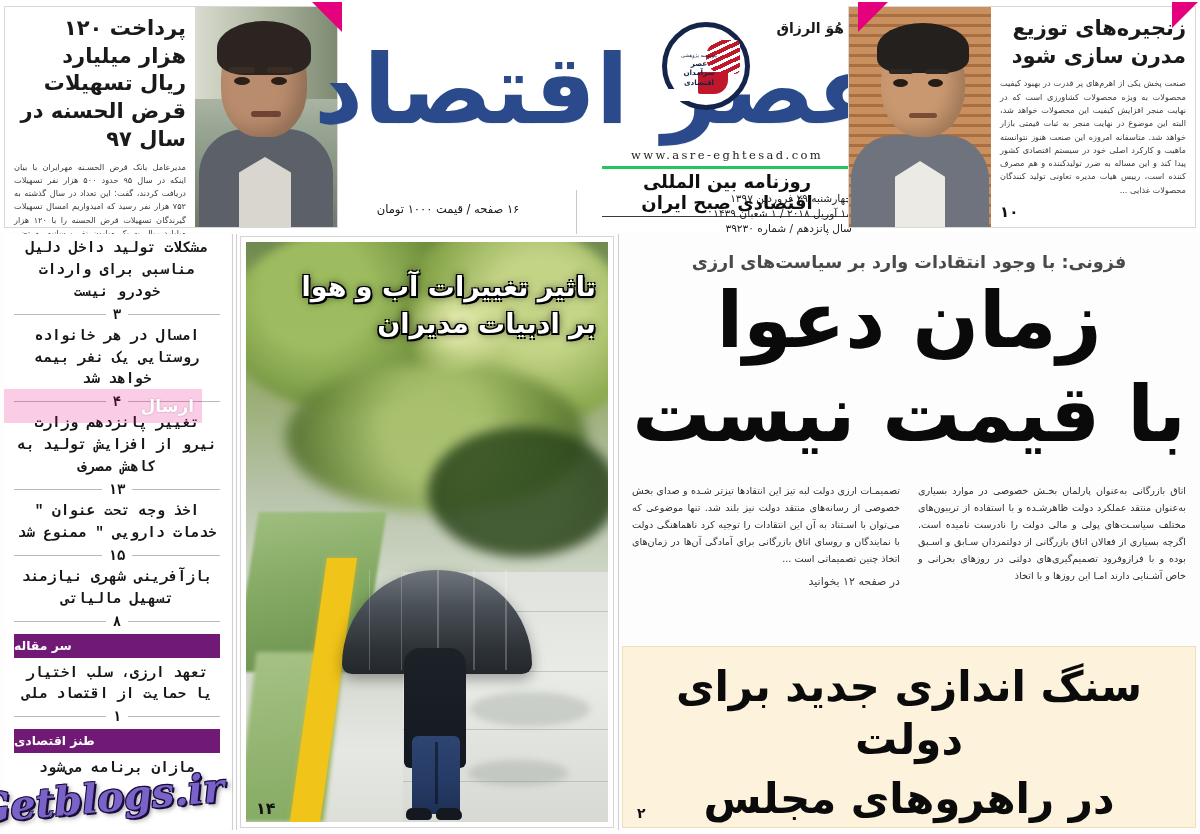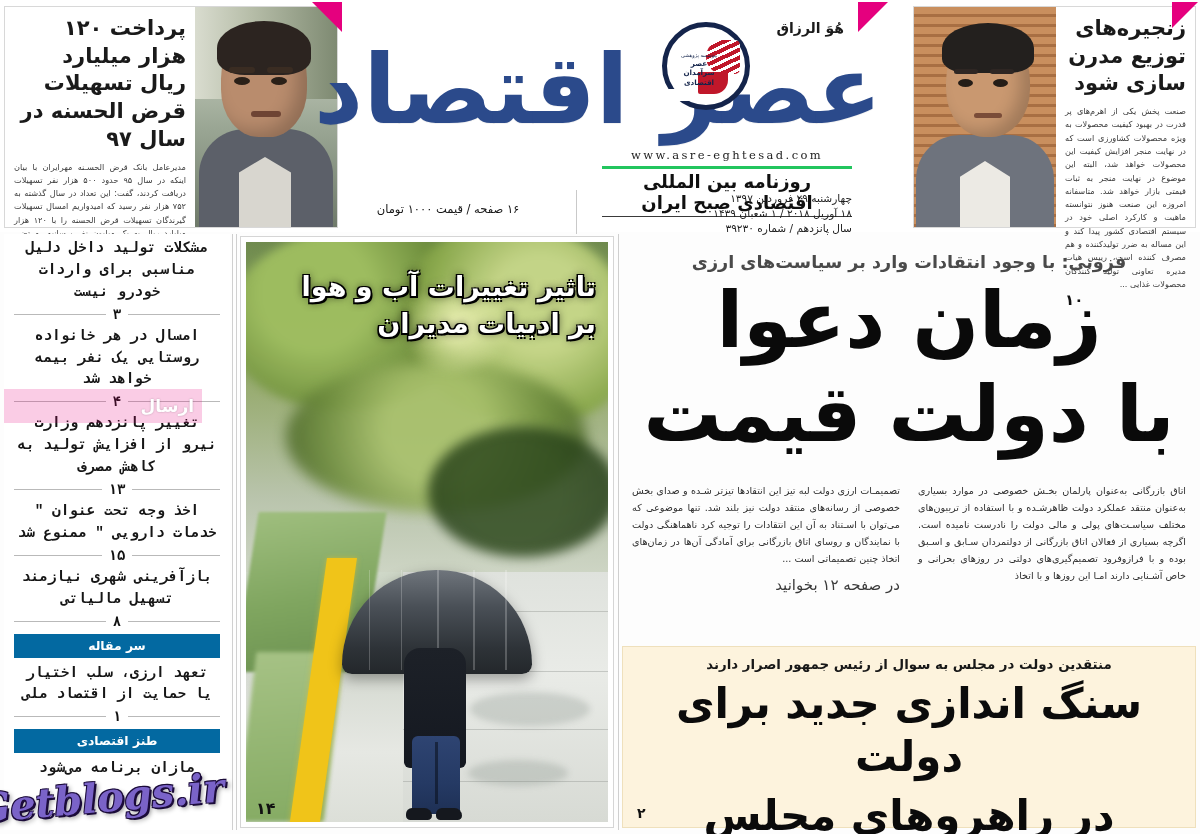--- a/index.html
+++ b/index.html
@@ -13,21 +13,21 @@
   .page{position:relative;width:1200px;height:834px;background:#fdfdfd;}
 
   
   .masthead{position:absolute;left:0;top:0;width:1200px;height:232px;background:#fff;}
   .mh-left-box{
     position:absolute;left:4px;top:6px;width:334px;height:222px;
     border:1px solid #d8d8d8;background:#fff;box-sizing:border-box;
     display:flex;flex-direction:row-reverse;
   }
   .mh-right-box{
-    position:absolute;right:4px;top:6px;width:283px;height:222px;
+    position:absolute;right:4px;top:6px;width:348px;height:222px;
     border:1px solid #d8d8d8;background:#fff;box-sizing:border-box;
     display:flex;flex-direction:row;
   }
   .pink-corner{
     position:absolute;width:0;height:0;z-index:6;
   }
   .pink-corner.left{
     left:312px;top:2px;
     border-left:30px solid transparent;
     border-top:30px solid #E5007E;
@@ -163,21 +163,21 @@
   .idx-item{text-align:center;font-family:Liberation Mono, monospace;}
   .idx-title{
     font-size:14.4px;font-weight:bold;line-height:1.52;color:#161616;direction:rtl;
   }
   .idx-sep{
     display:flex;align-items:center;gap:7px;margin:2px 0 3px;color:#111;
   }
   .idx-sep .ln{flex:1;height:1px;background:#b9b9b9;}
   .idx-sep .num{font-size:14px;font-weight:bold;}
   .badge{
-    display:block;width:100%;background:#0369a1;color:#fff;text-align:center;
+    display:block;width:100%;background:#701a75;color:#fff;text-align:left;
     font-size:12.4px;font-weight:bold;padding:4px 0 5px;margin:4px 0 5px;
     letter-spacing:.5px;
   }
   .wm-band{
     position:absolute;left:0;top:155px;width:198px;height:34px;
     background:rgba(229,0,126,.20);z-index:3;pointer-events:none;
     display:flex;align-items:center;justify-content:flex-start;
   }
   .wm-band span{
     font-size:17px;font-weight:bold;color:#fff;padding-right:8px;letter-spacing:1px;
@@ -272,21 +272,21 @@
     margin:16px 6px 2px;letter-spacing:-.3px;
   }
   .bighead{
     text-align:center;direction:rtl;color:#0a0a0a;font-weight:bold;
     font-size:78px;line-height:1.18;margin:2px 8px 0;letter-spacing:-1px;
   }
   .lead{
     display:flex;gap:18px;direction:rtl;margin:22px 10px 0;
   }
   .lead .col{flex:1;font-size:9.6px;line-height:1.78;text-align:justify;text-align-last:right;color:#2c2c2c;}
-  .lead .seemore{margin-top:5px;font-size:15px;color:#3a3a3a;text-align:right;}
+  .lead .seemore{margin-top:5px;font-size:11px;color:#3a3a3a;text-align:right;}
 
   .orangebox{
     position:absolute;left:0;right:0;bottom:0;height:182px;
     background:#fdf3dd;border:1px solid #efe0bc;box-sizing:border-box;padding:8px 12px 6px;
   }
   .ob-kicker{
     text-align:center;font-size:13.4px;font-weight:bold;color:#181818;direction:rtl;margin-top:2px;
   }
   .ob-head{
     text-align:center;direction:rtl;font-weight:bold;color:#0b0b0b;
@@ -480,32 +480,31 @@
           <div class="shoe r"></div>
 
         <div class="photo-title">تاثیر تغییرات آب و هوا بر ادبیات مدیران</div>
         <div class="photo-pg">۱۴</div>
       </div>
     </div>
 
     <div class="main">
       <div class="kicker">فزونی: با وجود انتقادات وارد بر سیاست‌های ارزی</div>
       <div class="bighead">زمان دعوا</div>
-      <div class="bighead">با دولت قیمت</div>
+      <div class="bighead">با قیمت نیست</div>
 
       <div class="lead">
         <div class="col">اتاق بازرگانی به‌عنوان پارلمان بخـش خصوصی در موارد بسیاری به‌عنوان منتقد عملکرد دولت ظاهرشـده و با استفاده از تریبون‌های مختلف سیاسـت‌های پولی و مالی دولت را نادرست نامیده است. اگرچه بسیاری از فعالان اتاق بازرگانی از دولتمردان سـابق و اسـبق بوده و با فرازوفرود تصمیم‌گیری‌های دولتی در روزهای بحرانی و خاص آشـنایی دارند امـا این روزها و با اتخاذ</div>
         <div class="col">
           <div>تصمیمـات ارزی دولت لبه تیز این انتقادها تیزتر شـده و صدای بخش خصوصی از رسانه‌های منتقد دولت نیز بلند شد. تنها موضوعی که می‌توان با اسـتناد به آن این انتقادات را توجیه کرد ناهماهنگی دولت با نمایندگان و روسای اتاق بازرگانی برای آمادگی آن‌ها در زمان‌های اتخاذ چنین تصمیماتی است ...</div>
           <div class="seemore">در صفحه ۱۲ بخوانید</div>
         </div>
       </div>
 
       <div class="orangebox">
-        <div class="ob-kicker">منتقدین دولت در مجلس به سوال از رئیس جمهور اصرار دارند</div>
         <div class="ob-head">سنگ اندازی جدید برای دولت</div>
         <div class="ob-head">در راهروهای مجلس</div>
         <div class="ob-pg">۲</div>
       </div>
     </div>
 
   </div>
 </div>
 
 </body></html>

